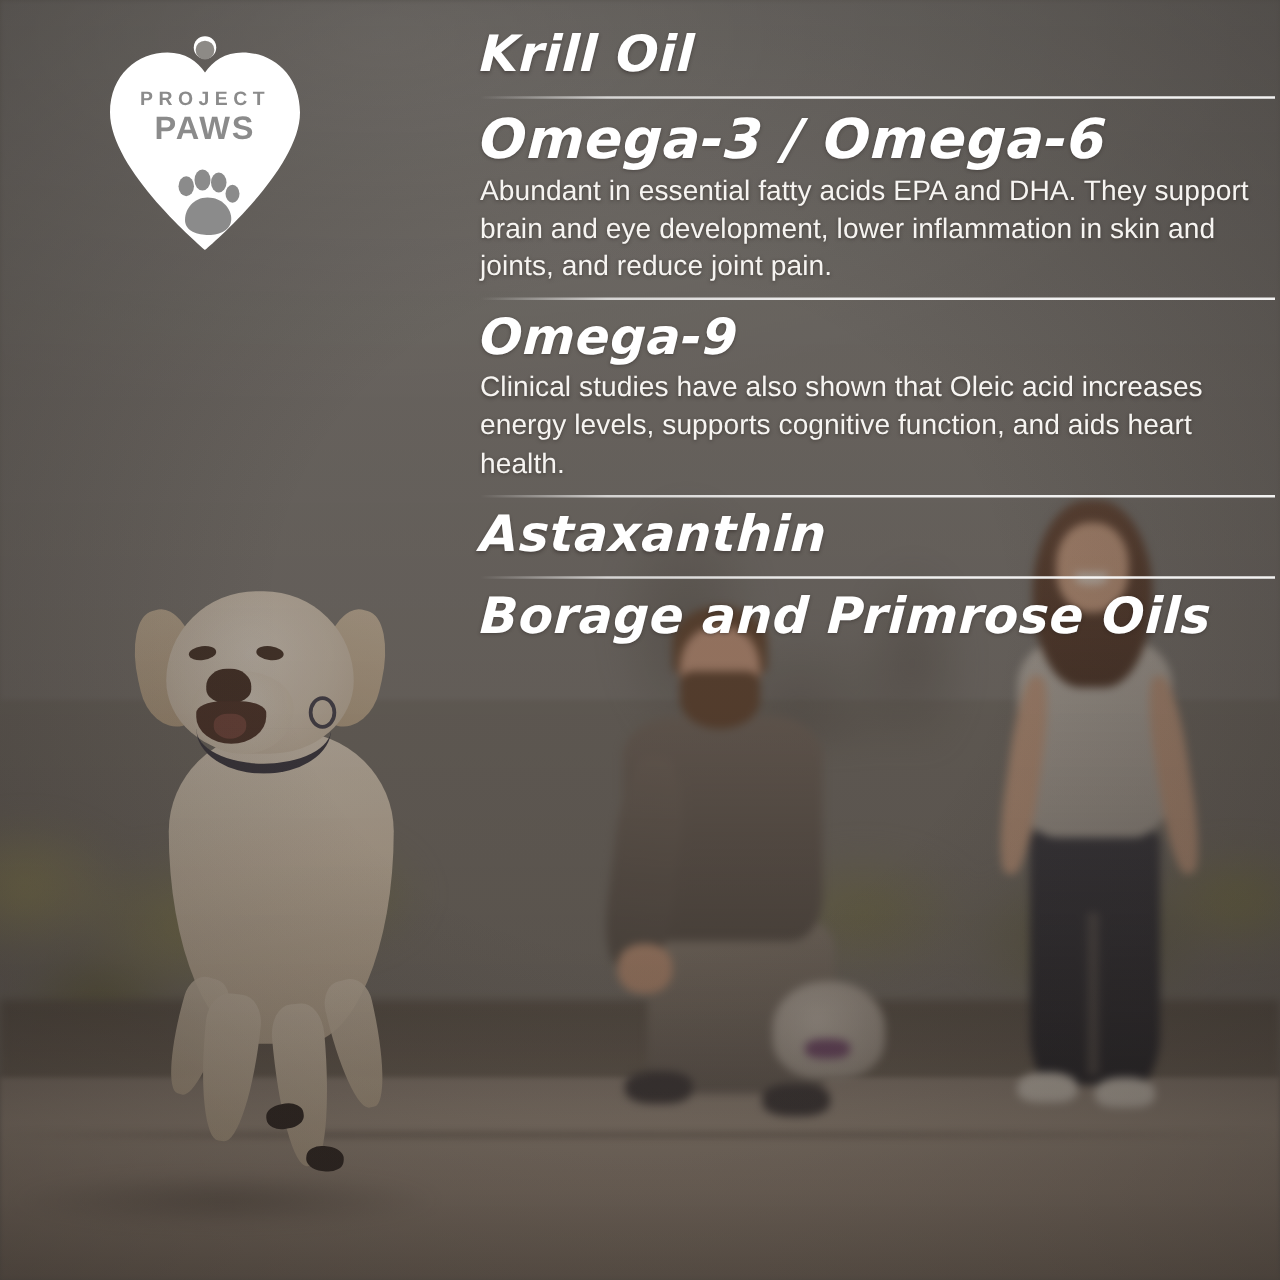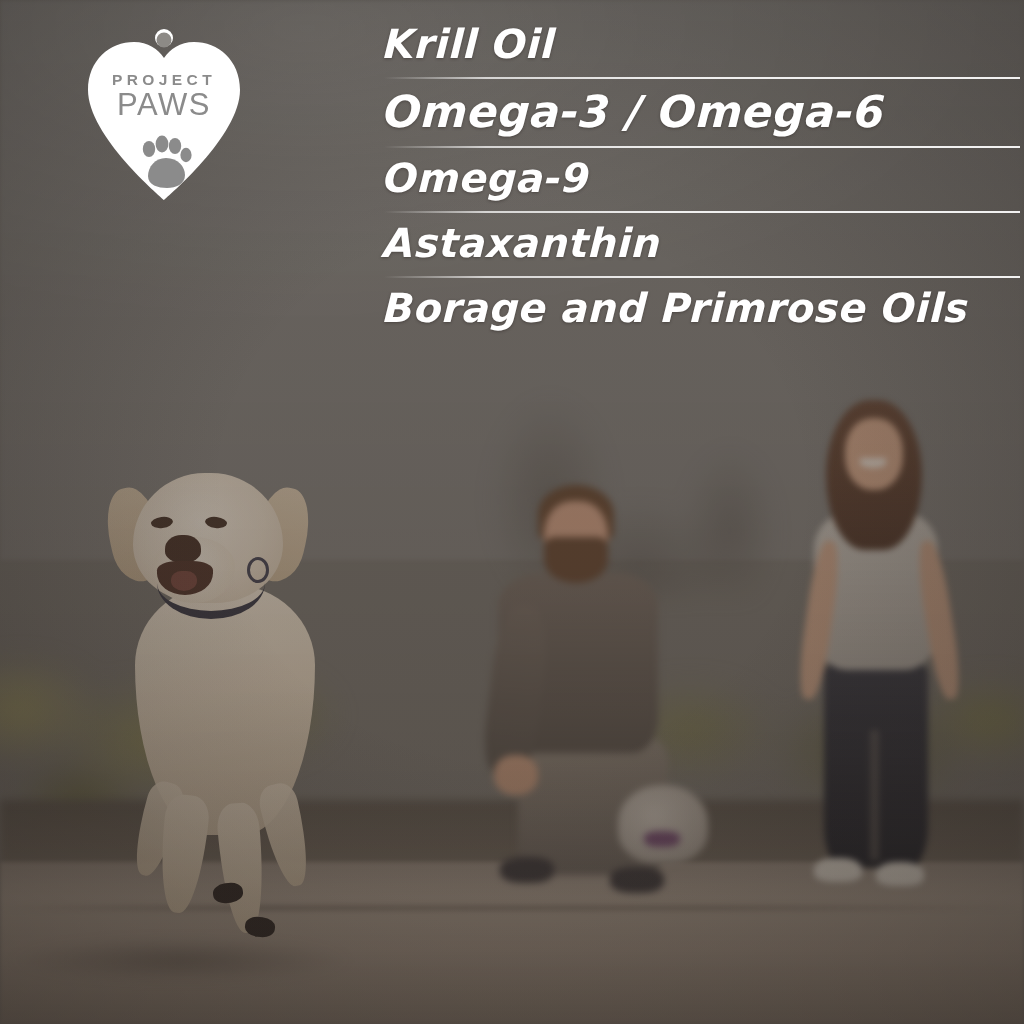--- a/index.html
+++ b/index.html
@@ -205,21 +205,21 @@
   .logo svg{display:block;}
   .logo-text{
     position:absolute;left:0;top:44px;width:160px;text-align:center;
     color:#8a8a8a;pointer-events:none;
   }
   .logo-top{
     font-size:15.5px;letter-spacing:4.4px;font-weight:700;
     line-height:1;color:#8b8b8b;
   }
   .logo-bottom{
-    font-size:31px;letter-spacing:1.5px;font-weight:400;
+    font-size:26px;letter-spacing:1.5px;font-weight:700;
     line-height:1.12;color:#8b8b8b;
   }
 
   
   .sections{position:absolute;left:384px;top:22px;width:636px;}
   .section{position:relative;}
   .divider{
     height:2px;width:100%;
     background:linear-gradient(90deg, rgba(255,255,255,0) 0%, rgba(255,255,255,.72) 16%, rgba(255,255,255,.90) 45%, rgba(255,255,255,.92) 100%);
     margin:10px 0 8px 0;
@@ -341,26 +341,28 @@
     <div class="sections">
 
       <div class="section s0">
         <h2 class="heading">Krill Oil</h2>
       </div>
 
       <div class="divider"></div>
 
       <div class="section s1">
         <h2 class="heading">Omega-3 / Omega-6</h2>
+        <p class="body">Abundant in essential fatty acids EPA and DHA. They support brain and eye development, lower inflammation in skin and joints, and reduce joint pain.</p>
       </div>
 
       <div class="divider"></div>
 
       <div class="section s2">
         <h2 class="heading">Omega-9</h2>
+        <p class="body">Clinical studies have also shown that Oleic acid increases energy levels, supports cognitive function, and aids heart health.</p>
       </div>
 
       <div class="divider"></div>
 
       <div class="section s3">
         <h2 class="heading">Astaxanthin</h2>
       </div>
 
       <div class="divider"></div>
 

